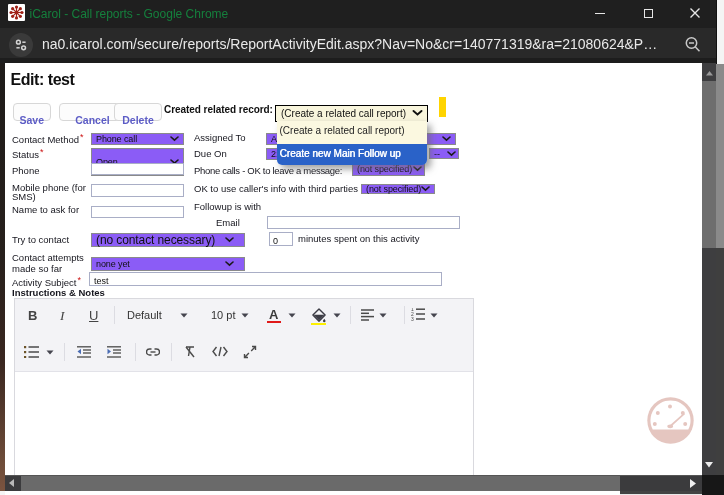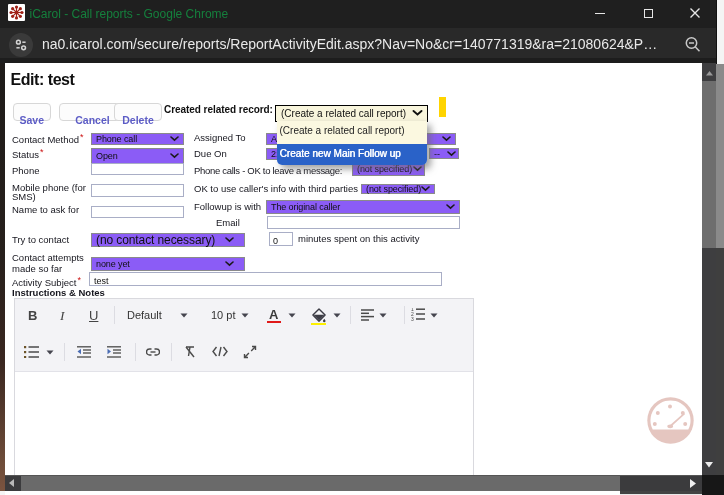--- a/index.html
+++ b/index.html
@@ -100,21 +100,21 @@
 <div class="lbl" style="left:12px;top:262.5px">made so far</div>
 <div class="lbl" style="left:12px;top:277px">Activity Subject<span class="req">*</span></div>
 <div class="lbl" style="left:12px;top:286.5px;font-weight:bold">Instructions &amp; Notes</div>
 
 <div class="sel" style="left:91px;top:132.5px;width:93px;height:12.5px">
   <span class="tx">Phone call</span>
   <svg class="ch" width="9" height="6" viewBox="0 0 9 6">
         <path d="M1 1 L4.5 4.2 L8 1" fill="none" stroke="#1a1a1a" stroke-width="1.6" stroke-linecap="round"></path>
       </svg>
 </div>
-<div class="sel" style="left:91px;top:147.5px;width:93px;height:17px">
+<div class="sel" style="left:91px;top:147.5px;width:93px;height:28px">
   <span class="tx">Open</span>
   <svg class="ch" width="9" height="6" viewBox="0 0 9 6">
         <path d="M1 1 L4.5 4.2 L8 1" fill="none" stroke="#1a1a1a" stroke-width="1.6" stroke-linecap="round"></path>
       </svg>
 </div>
 <div class="inp" style="left:91px;top:162.5px;width:93px;height:12.5px"></div>
 <div class="inp" style="left:91px;top:184px;width:93px;height:13px"></div>
 <div class="inp" style="left:91px;top:205.5px;width:93px;height:12.5px"></div>
 <div class="sel" style="left:91px;top:232.5px;width:154px;height:14.5px">
   <span class="tx" style="font-size:12px;letter-spacing:-0.1px">(no contact necessary)</span>
@@ -156,26 +156,20 @@
 </div>
 <div class="sel" style="left:352px;top:163px;width:73px;height:12.5px">
   <span class="tx">(not specified)</span>
   <svg class="ch" style="right:2px" width="9" height="6" viewBox="0 0 9 6">
         <path d="M1 1 L4.5 4.2 L8 1" fill="none" stroke="#1a1a1a" stroke-width="1.6" stroke-linecap="round"></path>
       </svg>
 </div>
 <div class="sel" style="left:361px;top:183.5px;width:74px;height:10.5px">
   <span class="tx">(not specified)</span>
   <svg class="ch" style="right:4.5px" width="9" height="6" viewBox="0 0 9 6">
-        <path d="M1 1 L4.5 4.2 L8 1" fill="none" stroke="#1a1a1a" stroke-width="1.6" stroke-linecap="round"></path>
-      </svg>
-</div>
-<div class="sel" style="left:266px;top:199.5px;width:194px;height:14.5px">
-  <span class="tx">The original caller</span>
-  <svg class="ch" width="9" height="6" viewBox="0 0 9 6">
         <path d="M1 1 L4.5 4.2 L8 1" fill="none" stroke="#1a1a1a" stroke-width="1.6" stroke-linecap="round"></path>
       </svg>
 </div>
 <div class="inp" style="left:267px;top:216px;width:193px;height:13px"></div>
 <div class="inp" style="left:269px;top:232px;width:24px;height:13.5px">
       <span style="position:absolute;left:3px;top:2.5px;font-size:9px">0</span>
     </div>
 <div class="lbl" style="left:298px;top:232.5px">minutes spent on this activity</div>
 
 <div class="abs" style="left:277px;top:121px;width:150px;height:43.5px;border-radius:0 0 5px 5px;box-shadow:4px 4px 7px rgba(110,110,110,.65);overflow:hidden;z-index:30">

